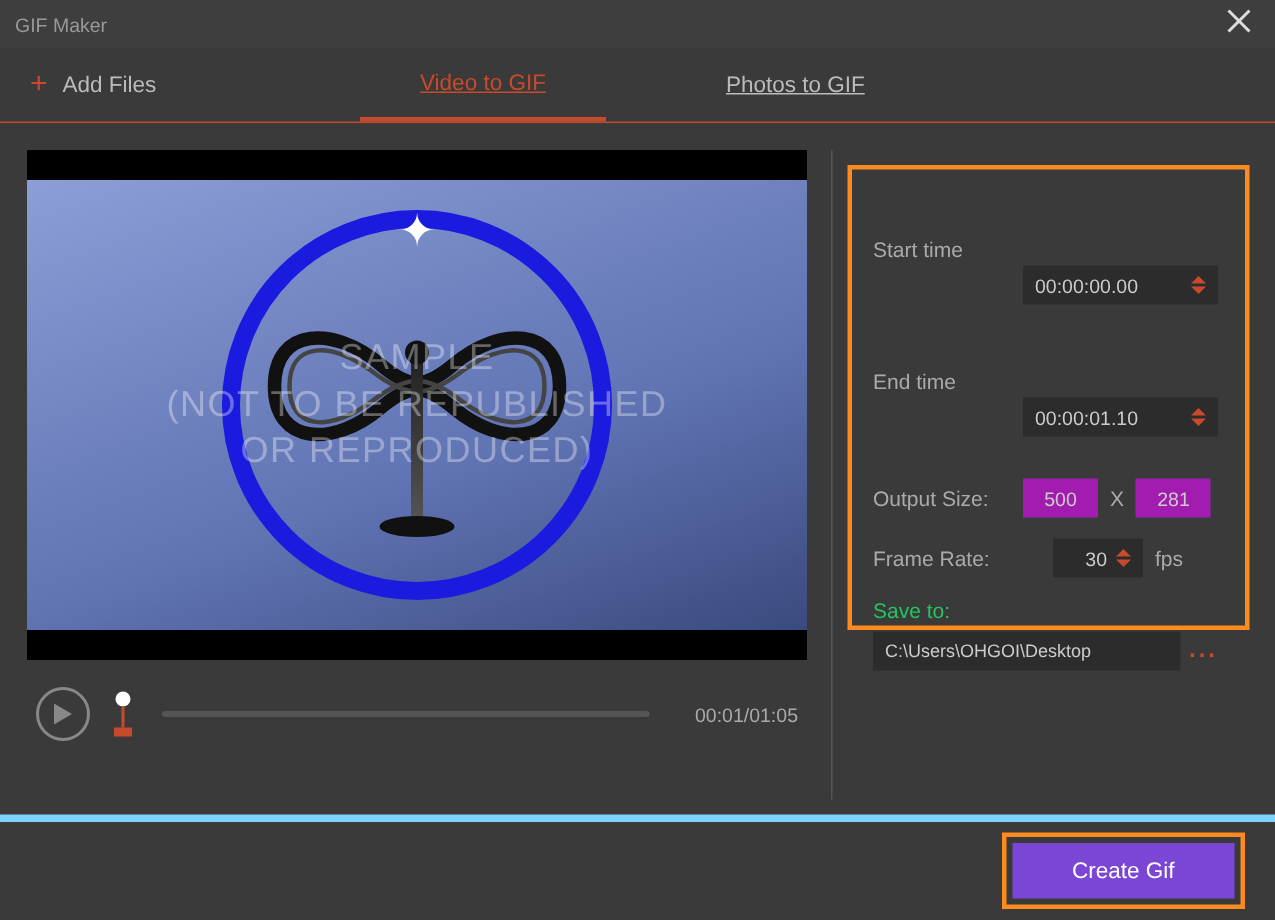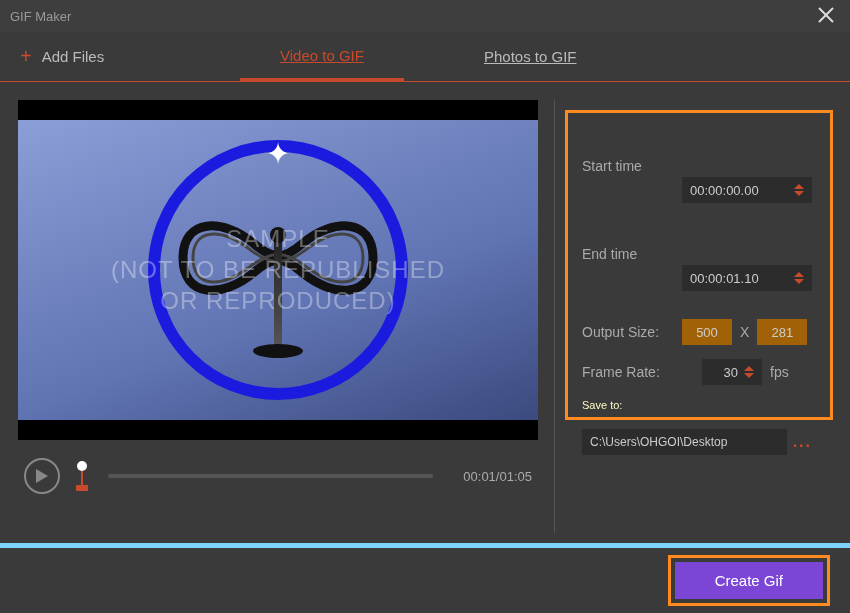--- a/index.html
+++ b/index.html
@@ -54,23 +54,23 @@
   .row .label { flex: 0 0 100px; }
   .spinbox { background: #2c2c2c; height: 26px; display: flex; align-items: center; padding: 0 8px; color: #ccc; font-size: 13px; position: relative; }
   .spinbox.wide { width: 130px; margin-top: 48px; }
   .spinbox .val { flex: 1; }
   .spin-arrows { display:flex; flex-direction:column; gap:0px; margin-left:6px; cursor:pointer;}
   .spin-arrows .arr{width:0;height:0;border-left:5px solid transparent;border-right:5px solid transparent;}
   .spin-arrows .up{border-bottom:5px solid #c84a2c;margin-bottom:2px;}
   .spin-arrows .down{border-top:5px solid #c84a2c;}
   .gap12{height:40px;}
   .size-row .x { margin: 0 8px; font-size: 14px; }
-  .smallbox { background:#a16207; height:26px; width:50px; display:flex;align-items:center;justify-content:center;color:#ccc;font-size:13px;}
+  .smallbox { background:#a21caf; height:26px; width:50px; display:flex;align-items:center;justify-content:center;color:#ccc;font-size:13px;}
   .fps { margin-left:8px; font-size:14px; }
-  .saveto-label{font-size:11px;color:#fef9c3;margin-bottom:18px;}
+  .saveto-label{font-size:14px;color:#22c55e;margin-bottom:6px;}
   .saveto-row{display:flex;align-items:center;gap:6px;}
   .path-box{background:#2c2c2c;height:26px;flex:1;display:flex;align-items:center;padding:0 8px;font-size:12px;color:#ccc;overflow:hidden;white-space:nowrap;}
   .browse{color:#c84a2c;font-size:16px;cursor:pointer;letter-spacing:2px;font-weight:bold;}
 
   
   .footer { height: 70px; background: #3a3a3a; display:flex;align-items:center;justify-content:flex-end;padding:0 20px;border-top:5px solid #7dd3fc;}
   .create-wrap{border:3px solid #ff8a1f;padding:4px;}
   .create-btn{background:#7b46d6;color:#fff;font-size:15px;padding:10px 40px;cursor:pointer;}
 </style>
 </head>

